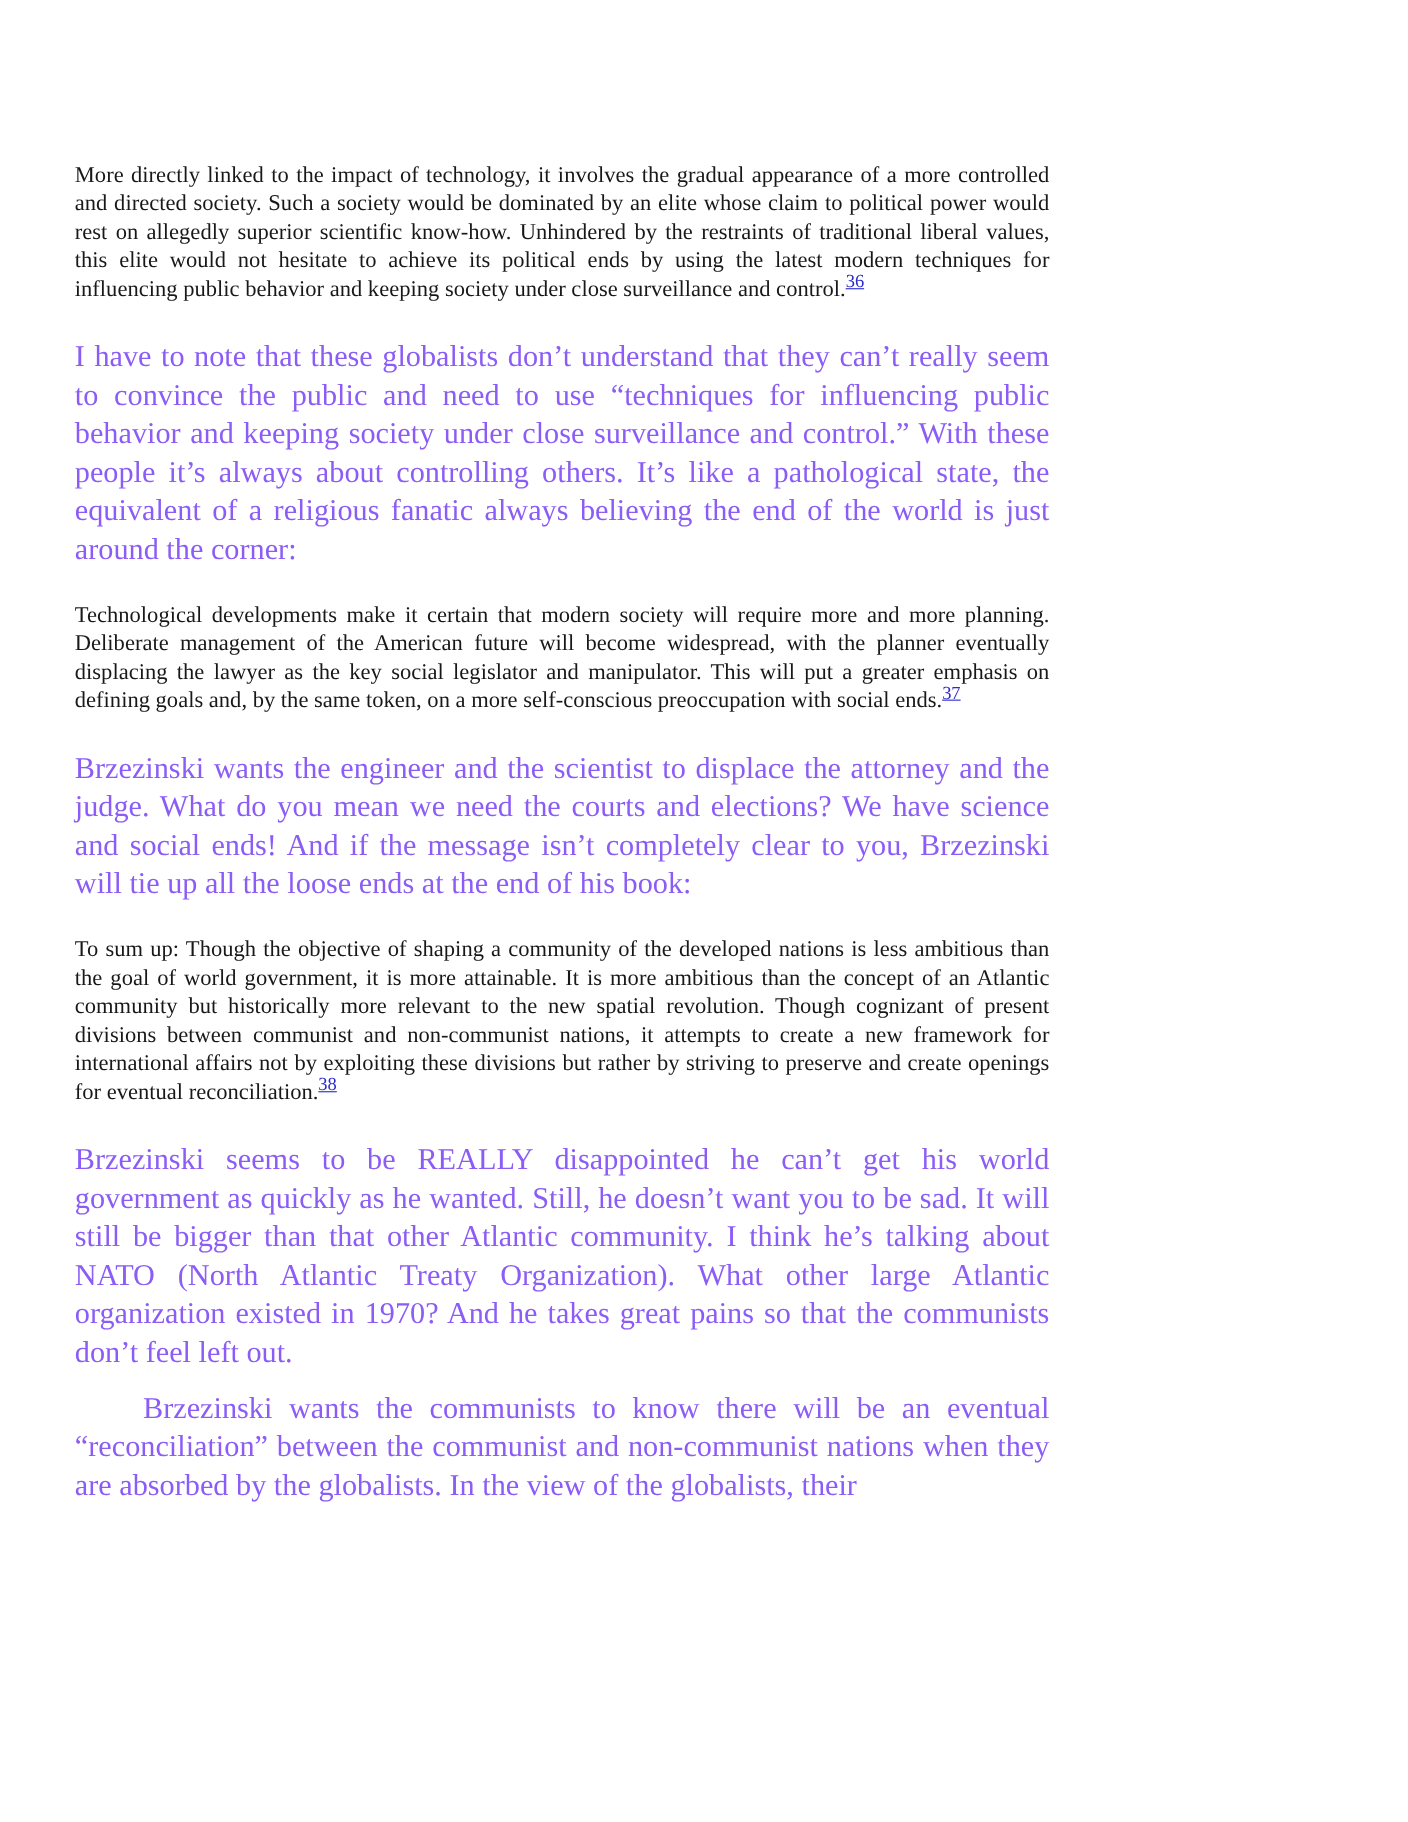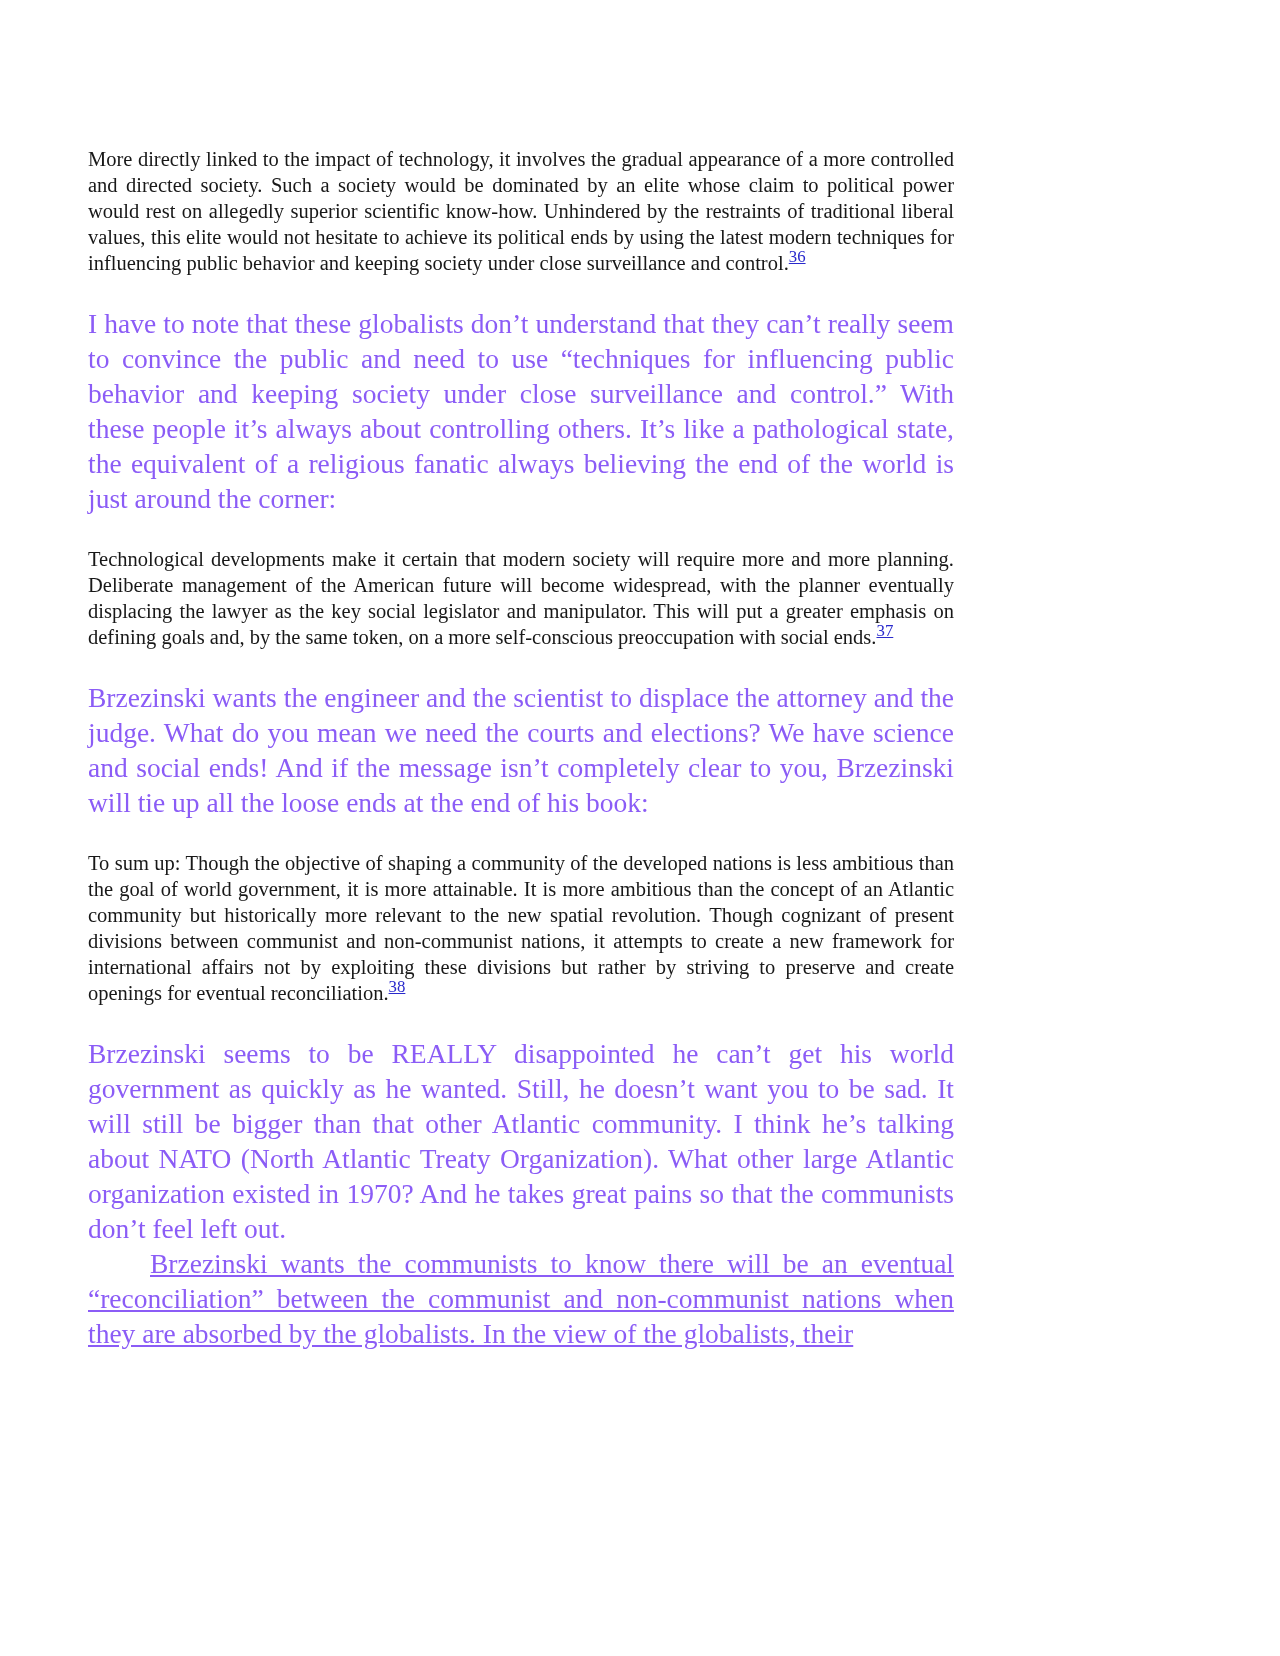--- a/index.html
+++ b/index.html
@@ -7,40 +7,39 @@
     width: 1280px;
     height: 1656px;
     background: #ffffff;
     font-family: "Liberation Serif", "DejaVu Serif", serif;
     overflow: hidden;
   }
   .page {
     width: 1116px;
     height: 1656px;
     background: #ffffff;
-    padding: 146px 162px 0 88px;
+    padding: 146px 162px 0 68px;
   }
   .block { margin-top: 30px; }
   .block:first-child { margin-top: 0; }
   .quote {
     font-size: 20.5px;
     line-height: 26px;
     color: #181818;
     text-align: justify;
   }
   .para {
     font-size: 27.5px;
     line-height: 35px;
     color: #8b5cf6;
     text-align: justify;
   }
   .para.flush-indent {
-    margin-top: 0;
+    margin-top: 16px;
     text-indent: 62px;
-    text-decoration: underline;
   }
   sup.fnref {
     line-height: 0;
     vertical-align: super;
     font-size: 0.82em;
   }
   a.fn {
     color: #2929cc;
     text-decoration: underline;
     cursor: pointer;

